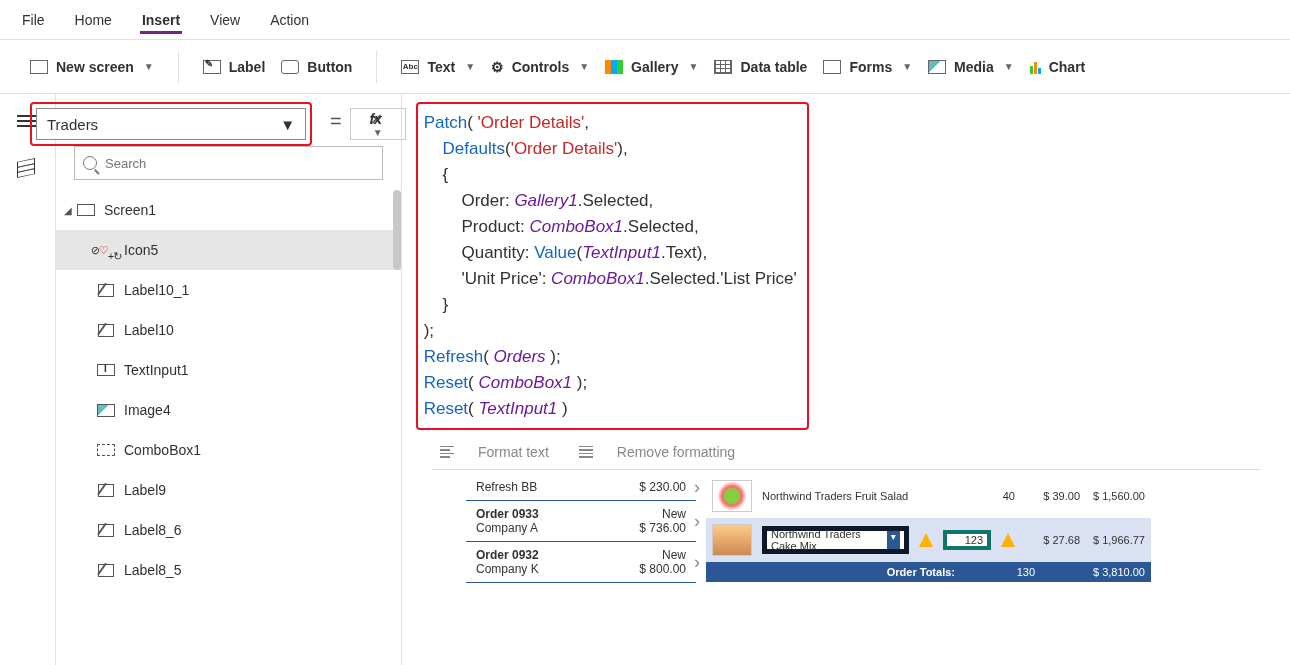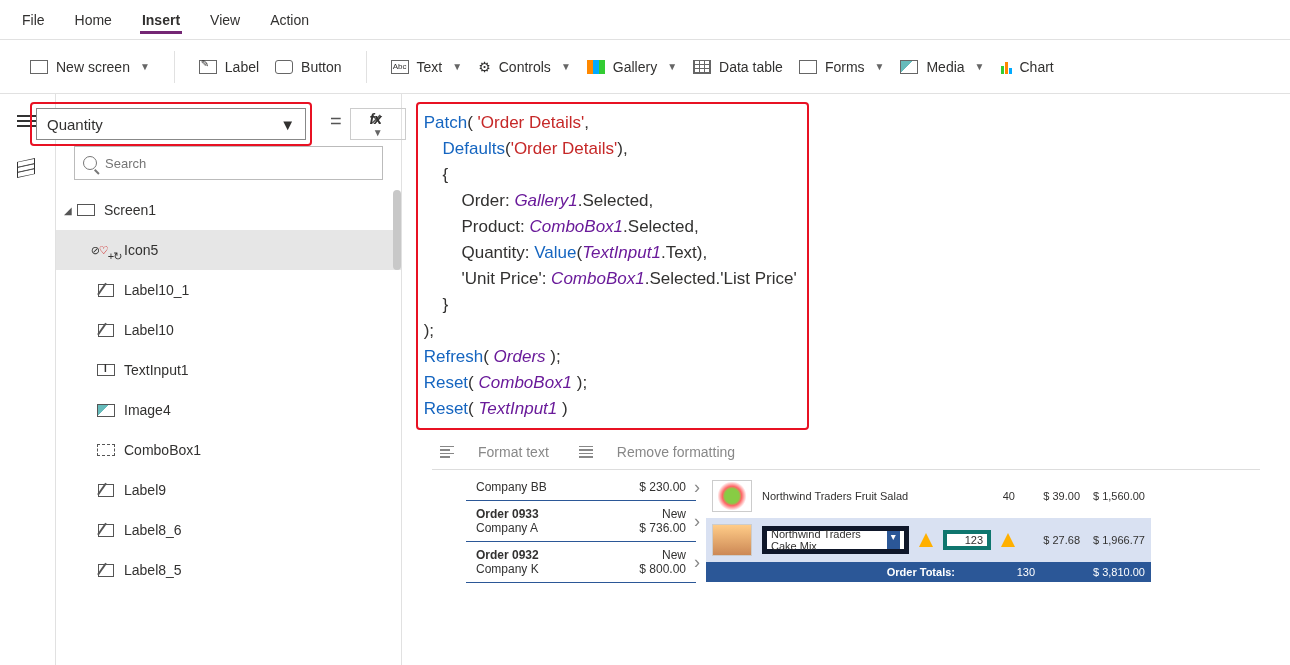--- a/index.html
+++ b/index.html
@@ -5,21 +5,21 @@
 * { box-sizing: border-box; margin: 0; padding: 0; font-family: "Segoe UI", Arial, sans-serif; }
 html, body { width: 1290px; height: 665px; overflow: hidden; background: #fff; color: #323130; }
 
 
 .topmenu { display: flex; height: 40px; align-items: center; padding: 0 20px; gap: 26px; border-bottom: 1px solid #e1e1e1; font-size: 14px; }
 .topmenu .item { padding: 6px 2px; cursor: pointer; }
 .topmenu .active { font-weight: 600; border-bottom: 3px solid #742774; padding-bottom: 3px; }
 
 
 .ribbon { display: flex; height: 54px; align-items: center; padding: 0 10px; border-bottom: 1px solid #e1e1e1; font-size: 14px; }
-.ribbon .group { display: flex; align-items: center; padding: 0 12px; }
+.ribbon .group { display: flex; align-items: center; padding: 0 12px; font-weight: bold; }
 .ribbon .sep { width: 1px; height: 32px; background: #e1e1e1; margin: 0 4px; }
 .ribbon .btn { display: flex; align-items: center; gap: 8px; padding: 6px 8px; cursor: pointer; }
 .ribbon .icon-box { width: 18px; height: 14px; border: 1.3px solid #666; display: inline-block; }
 .ribbon .chev { font-size: 10px; color: #666; margin-left: 2px; }
 
 
 .prop-row { display: flex; align-items: flex-start; padding: 8px 6px 0 30px; }
 .prop-select-hl { border: 2px solid #e81123; border-radius: 4px; padding: 4px; margin-right: 10px; }
 .prop-select { width: 270px; height: 32px; border: 1px solid #888; display: flex; align-items: center; justify-content: space-between; padding: 0 10px; font-size: 15px; background: #fff; }
 .eq { font-size: 20px; padding: 0 8px; color: #555; margin-top: 8px; }
@@ -286,21 +286,21 @@
             <div></div>
           </div>
         <span>Remove formatting</span>
       </div>
     </div>
 
     <div class="app-prev">
       <div class="order-list">
         <div class="order-row first">
           <div class="r1">
-              <span>Company BB</span>
+              <span>Refresh BB</span>
               <span style="margin-left:auto">$ 230.00</span>
             </div>
           <span class="chev-r">›</span>
         </div>
         <div class="order-row">
           <div class="r1">
               <span class="bold">Order 0933</span>
               <span>New</span>
             </div>
           <div class="r2">
@@ -351,21 +351,21 @@
 
     </div>
 
   </div>
 </div>
 
 <div style="position:absolute; left:0; top:94px; right:0;">
   <div class="prop-row">
     <div class="prop-select-hl">
       <div class="prop-select">
-        <span>Quantity</span>
+        <span>Traders</span>
         <span class="chev">▼</span>
       </div>
     </div>
     <div class="eq">=</div>
     <div class="fx-box">
       <span class="fx">fx</span>
       <span class="chev">▼</span>
     </div>
     <div class="formula-hl">
       <div class="formula"><span class="kw">Patch</span><span>( </span><span class="str">'Order Details'</span><span>,</span>

